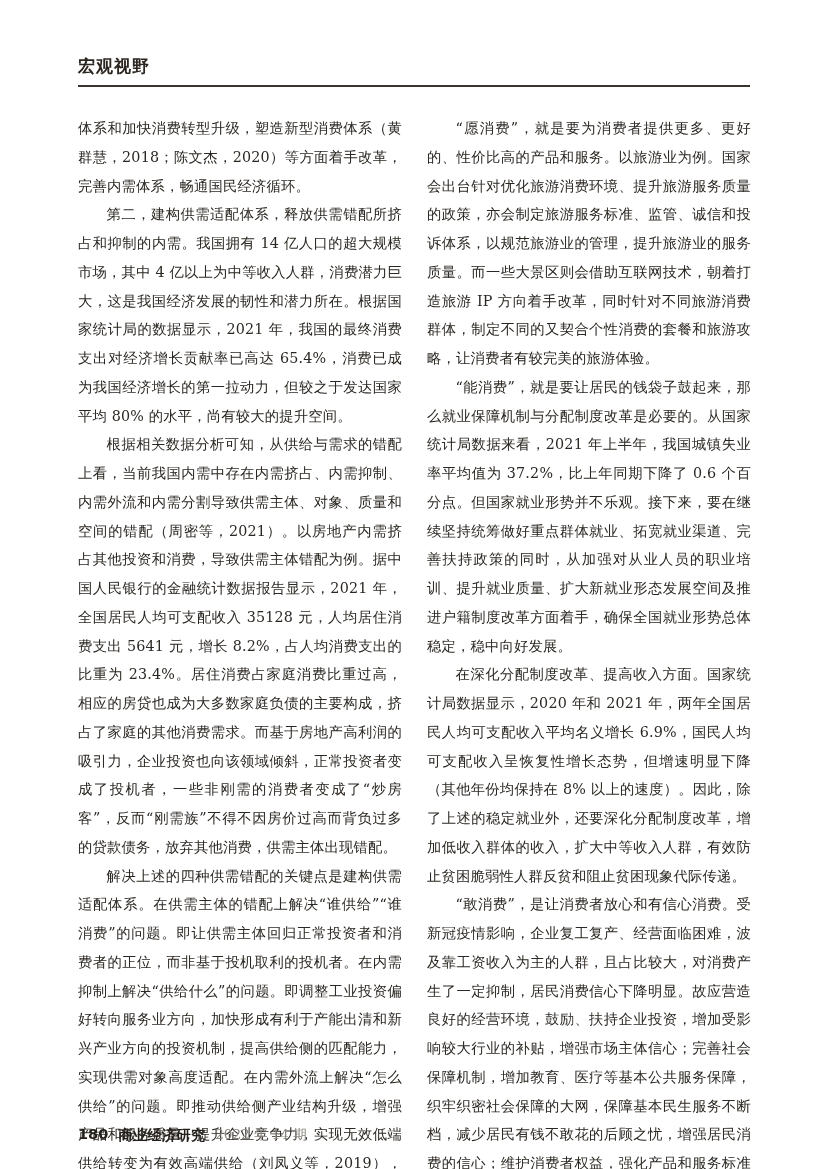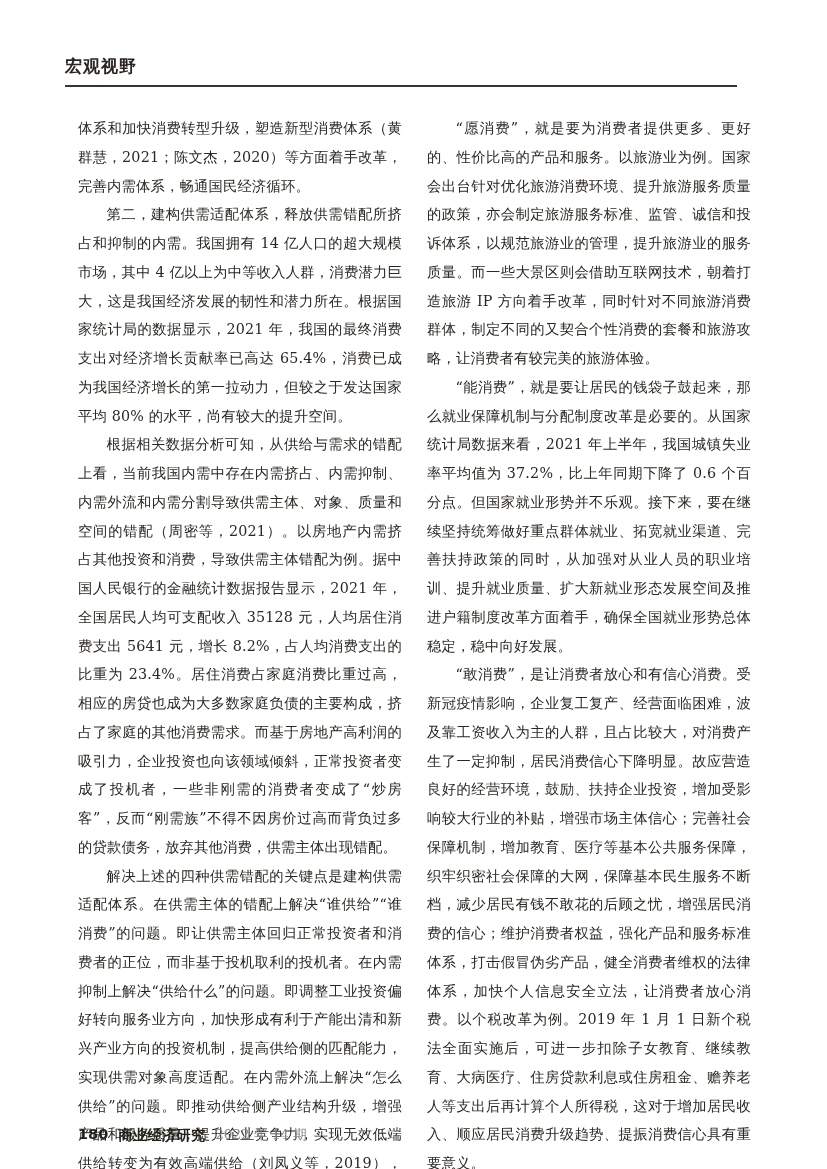--- a/index.html
+++ b/index.html
@@ -9,21 +9,21 @@
     position:relative;
     font-family:"DejaVu Serif","Liberation Serif",serif;
     color:#2b2722;
     overflow:hidden;
   }
   .page{
     position:absolute;inset:0;
   }
   .header{
     position:absolute;
-    left:65px;top:55px;
+    left:78px;top:55px;
     width:672px;
   }
   .section-label{
     font-family:"DejaVu Sans","Liberation Sans",sans-serif;
     font-weight:bold;
     font-size:17px;
     letter-spacing:1px;
     color:#2b2520;
   }
   .header-rule{
@@ -80,28 +80,29 @@
 
 <div class="page">
 
   <div class="header">
     <div class="section-label">宏观视野</div>
     <div class="header-rule"></div>
   </div>
 
   <div class="columns">
     <div class="column">
-        <p class="para">体系和加快消费转型升级，塑造新型消费体系（黄群慧，2021；陈文杰，2020）等方面着手改革，完善内需体系，畅通国民经济循环。</p>
+        <p class="para">体系和加快消费转型升级，塑造新型消费体系（黄群慧，2018；陈文杰，2020）等方面着手改革，完善内需体系，畅通国民经济循环。</p>
         <p class="para indent">第二，建构供需适配体系，释放供需错配所挤占和抑制的内需。我国拥有 14 亿人口的超大规模市场，其中 4 亿以上为中等收入人群，消费潜力巨大，这是我国经济发展的韧性和潜力所在。根据国家统计局的数据显示，2021 年，我国的最终消费支出对经济增长贡献率已高达 65.4%，消费已成为我国经济增长的第一拉动力，但较之于发达国家平均 80% 的水平，尚有较大的提升空间。</p>
         <p class="para indent">根据相关数据分析可知，从供给与需求的错配上看，当前我国内需中存在内需挤占、内需抑制、内需外流和内需分割导致供需主体、对象、质量和空间的错配（周密等，2021）。以房地产内需挤占其他投资和消费，导致供需主体错配为例。据中国人民银行的金融统计数据报告显示，2021 年，全国居民人均可支配收入 35128 元，人均居住消费支出 5641 元，增长 8.2%，占人均消费支出的比重为 23.4%。居住消费占家庭消费比重过高，相应的房贷也成为大多数家庭负债的主要构成，挤占了家庭的其他消费需求。而基于房地产高利润的吸引力，企业投资也向该领域倾斜，正常投资者变成了投机者，一些非刚需的消费者变成了“炒房客”，反而“刚需族”不得不因房价过高而背负过多的贷款债务，放弃其他消费，供需主体出现错配。</p>
         <p class="para indent">解决上述的四种供需错配的关键点是建构供需适配体系。在供需主体的错配上解决“谁供给”“谁消费”的问题。即让供需主体回归正常投资者和消费者的正位，而非基于投机取利的投机者。在内需抑制上解决“供给什么”的问题。即调整工业投资偏好转向服务业方向，加快形成有利于产能出清和新兴产业方向的投资机制，提高供给侧的匹配能力，实现供需对象高度适配。在内需外流上解决“怎么供给”的问题。即推动供给侧产业结构升级，增强产品和服务质量，提升企业竞争力，实现无效低端供给转变为有效高端供给（刘凤义等，2019），提升对国内消费的适应性和契合度，使消费者在国内就能完成中高端产品和服务的消费，扭转内需外流。在内需分割上解决“在哪供给”的问题。即大力发展农村电商，完善农村电子商务公共服务体系，拓展和畅通农村地区农产品上行渠道，释放“下沉农村市场”的消费潜力（甄静，2021），调整供给空间错配结构，降低阻碍内需一体化的因素，增强供给侧的连通力，释放被分割的内需。</p>
       </div>
     <div class="column">
         <p class="para indent">“愿消费”，就是要为消费者提供更多、更好的、性价比高的产品和服务。以旅游业为例。国家会出台针对优化旅游消费环境、提升旅游服务质量的政策，亦会制定旅游服务标准、监管、诚信和投诉体系，以规范旅游业的管理，提升旅游业的服务质量。而一些大景区则会借助互联网技术，朝着打造旅游 IP 方向着手改革，同时针对不同旅游消费群体，制定不同的又契合个性消费的套餐和旅游攻略，让消费者有较完美的旅游体验。</p>
         <p class="para indent">“能消费”，就是要让居民的钱袋子鼓起来，那么就业保障机制与分配制度改革是必要的。从国家统计局数据来看，2021 年上半年，我国城镇失业率平均值为 37.2%，比上年同期下降了 0.6 个百分点。但国家就业形势并不乐观。接下来，要在继续坚持统筹做好重点群体就业、拓宽就业渠道、完善扶持政策的同时，从加强对从业人员的职业培训、提升就业质量、扩大新就业形态发展空间及推进户籍制度改革方面着手，确保全国就业形势总体稳定，稳中向好发展。</p>
+        <p class="para indent">在深化分配制度改革、提高收入方面。国家统计局数据显示，2020 年和 2021 年，两年全国居民人均可支配收入平均名义增长 6.9%，国民人均可支配收入呈恢复性增长态势，但增速明显下降（其他年份均保持在 8% 以上的速度）。因此，除了上述的稳定就业外，还要深化分配制度改革，增加低收入群体的收入，扩大中等收入人群，有效防止贫困脆弱性人群反贫和阻止贫困现象代际传递。</p>
         <p class="para indent">“敢消费”，是让消费者放心和有信心消费。受新冠疫情影响，企业复工复产、经营面临困难，波及靠工资收入为主的人群，且占比较大，对消费产生了一定抑制，居民消费信心下降明显。故应营造良好的经营环境，鼓励、扶持企业投资，增加受影响较大行业的补贴，增强市场主体信心；完善社会保障机制，增加教育、医疗等基本公共服务保障，织牢织密社会保障的大网，保障基本民生服务不断档，减少居民有钱不敢花的后顾之忧，增强居民消费的信心；维护消费者权益，强化产品和服务标准体系，打击假冒伪劣产品，健全消费者维权的法律体系，加快个人信息安全立法，让消费者放心消费。以个税改革为例。2019 年 1 月 1 日新个税法全面实施后，可进一步扣除子女教育、继续教育、大病医疗、住房贷款利息或住房租金、赡养老人等支出后再计算个人所得税，这对于增加居民收入、顺应居民消费升级趋势、提振消费信心具有重要意义。</p>
       </div>
   </div>
 
   <div class="footer">
     <span class="page-num">180</span>
     <span class="journal">商业经济研究</span>
     <span class="issue">2022 年 14 期</span>
   </div>
 

